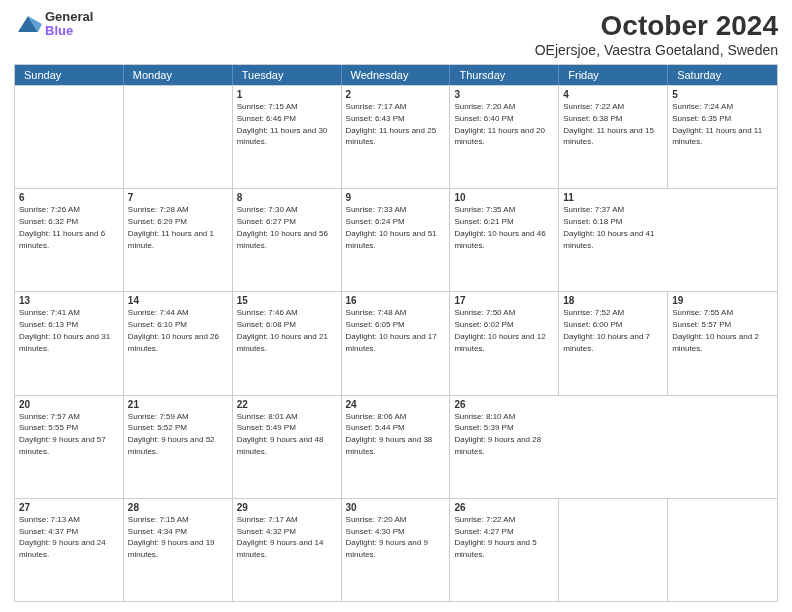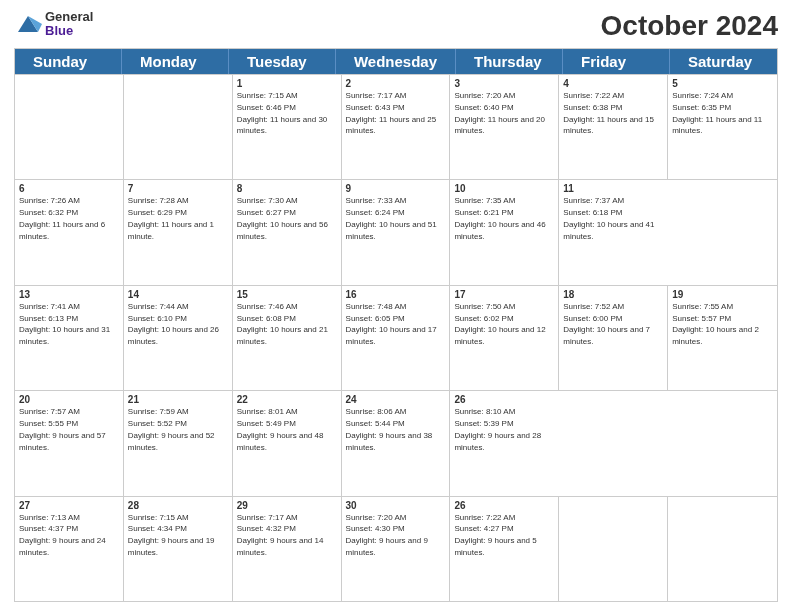--- a/index.html
+++ b/index.html
@@ -29,21 +29,21 @@
       gap: 0px;
     }
     .logo-text {
       display: flex;
       flex-direction: column;
       font-size: 13px;
       font-weight: bold;
       line-height: 1.1;
     }
     .logo-text .general { color: #333; }
-    .logo-text .blue { color: #4c1d95; }
+    .logo-text .blue { color: #8b5cf6; }
     .logo-icon {
       width: 28px;
       height: 28px;
       margin-right: 3px;
     }
     .title-block {
       text-align: right;
     }
     .title-block h1 {
       font-size: 28px;
@@ -61,23 +61,23 @@
       flex-direction: column;
       border: 1px solid #ccc;
     }
     .cal-header-row {
       display: grid;
       grid-template-columns: repeat(7, 1fr);
       background: #2e6da4;
     }
     .cal-header-cell {
       color: #fff;
-      font-size: 15px;
-      font-weight: bold;
-      padding: 4px 18px;
+      font-size: 11px;
+      font-weight: normal;
+      padding: 4px 9px;
       border-right: 1px solid #5a8ec4;
     }
     .cal-header-cell:last-child { border-right: none; }
     .cal-body {
       flex: 1;
       display: flex;
       flex-direction: column;
     }
     .cal-row {
       display: grid;
@@ -119,20 +119,21 @@
         <polygon points="4,22 14,6 24,22" fill="#2e6da4"></polygon>
         <polygon points="14,6 24,22 28,14" fill="#5ba3d9"></polygon>
       </svg>
       <div class="logo-text">
         <span class="general">General</span>
         <span class="blue">Blue</span>
       </div>
     </div>
     <div class="title-block">
       <h1>October 2024</h1>
+      <h2>OEjersjoe, Vaestra Goetaland, Sweden</h2>
     </div>
   </div>
 
   <div class="calendar">
     <div class="cal-header-row">
       <div class="cal-header-cell">Sunday</div>
       <div class="cal-header-cell">Monday</div>
       <div class="cal-header-cell">Tuesday</div>
       <div class="cal-header-cell">Wednesday</div>
       <div class="cal-header-cell">Thursday</div>

